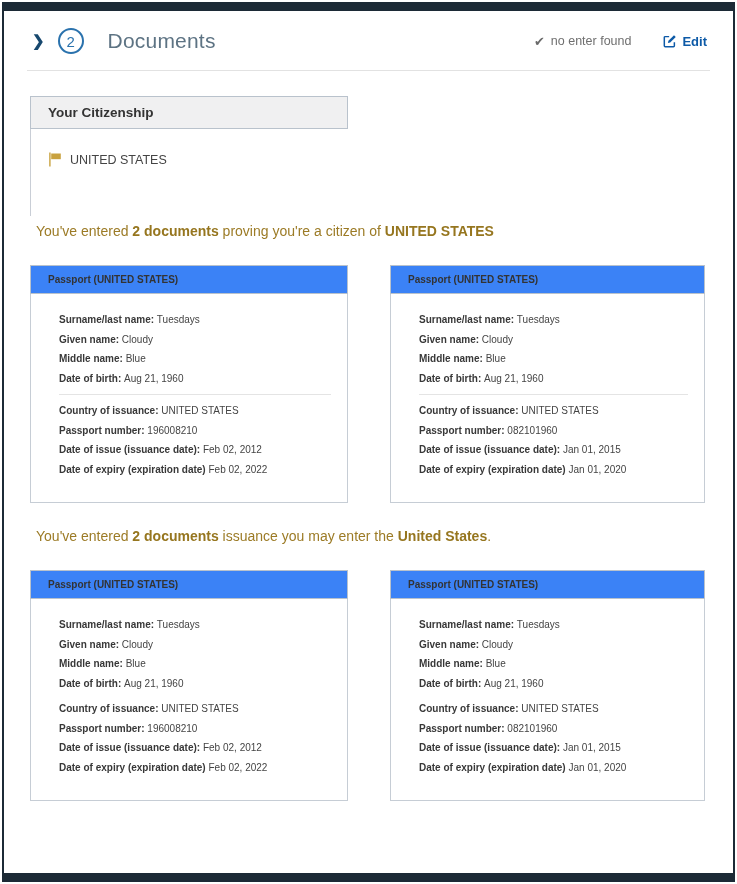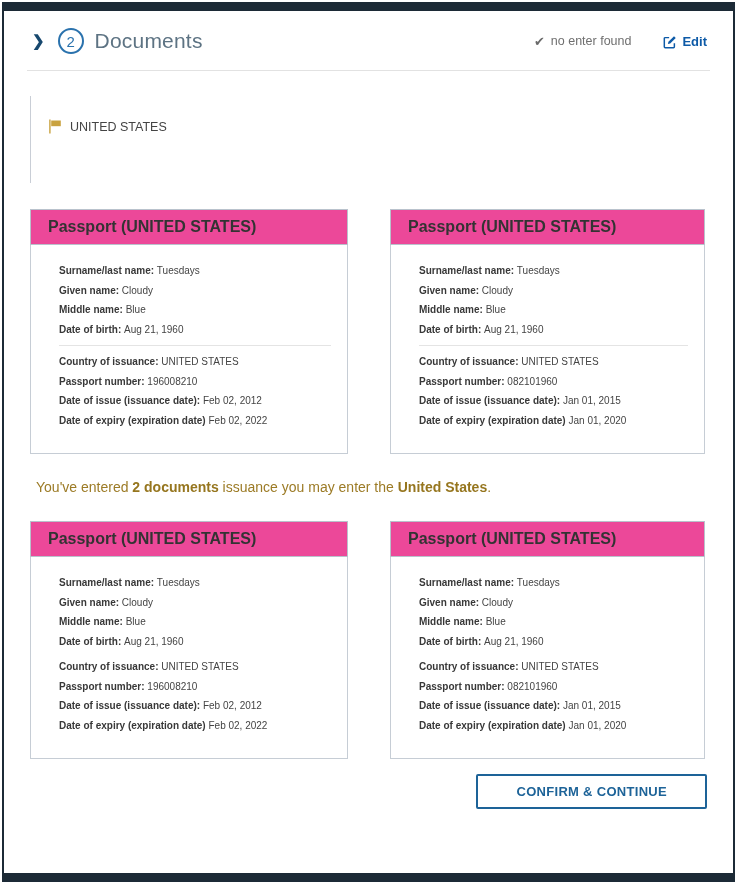--- a/index.html
+++ b/index.html
@@ -21,25 +21,25 @@
 
   
   .header-row { display: flex; align-items: center; padding-top: 17px; }
   .chev { color: #17486e; font-size: 15px; font-weight: bold; cursor: pointer; margin-left: 2px; }
   .step-circle {
     width: 26px; height: 26px; margin-left: 13px;
     border: 2px solid #2a72ad; border-radius: 50%;
     color: #2a72ad; font-size: 15px;
     display: flex; align-items: center; justify-content: center;
   }
-  .title { font-size: 21px; font-weight: normal; color: #5d7383; margin: 0 0 0 11px; letter-spacing: 0.2px; }
+  .title { font-size: 21px; font-weight: normal; color: #5d7383; margin: 0 0 0 24px; letter-spacing: 0.2px; }
   .spacer { flex: 1; }
   .status { display: flex; align-items: center; color: #6f6f6f; font-size: 12.5px; }
   .status .check-glyph { color: #6a6a6a; font-size: 13px; margin-right: 6px; }
-  .edit-link { display: flex; align-items: flex-end; margin-left: 32px; color: #0d5aa7; font-size: 13px; font-weight: bold; text-decoration: none; cursor: pointer; }
+  .edit-link { display: flex; align-items: flex-start; margin-left: 32px; color: #0d5aa7; font-size: 13px; font-weight: bold; text-decoration: none; cursor: pointer; }
   .edit-link svg { margin-right: 5px; }
 
   .rule { border: none; border-top: 1px solid #e2e2e2; margin: 16px -3px 0 -3px; }
 
   
   .citizenship { margin-top: 25px; width: 318px; }
   .cit-header {
     background: #f0f0f1;
     border: 1px solid #b9c2cc;
     padding: 8px 17px;
@@ -55,25 +55,25 @@
 
   
   .gold-text { margin: 25px 0 0 6px; font-size: 14px; color: #9c7b26; }
   .doc-section:first-child .gold-text { margin-top: 7px; }
   .gold-text b { color: #96761f; }
 
   
   .cards-grid { display: grid; grid-template-columns: 318px 315px; column-gap: 42px; margin-top: 26px; }
   .doc-card { border: 1px solid #c6cdd5; background: #fff; }
   .card-header {
-    background: #ec4899;
+    background: #3b82f6;
     border-bottom: 1px solid #b9c2cc;
     margin: -1px; border-top: 1px solid #b9c2cc; border-left: 1px solid #b9c2cc; border-right: 1px solid #b9c2cc;
     padding: 8px 17px;
-    font-size: 16px; font-weight: bold; color: #333;
+    font-size: 10px; font-weight: bold; color: #333;
   }
   .card-body { padding: 17px 16px 23px 28px; }
   .field-row { font-size: 10px; line-height: 19.5px; color: #444; }
   .f-label, .f-sep { font-weight: bold; color: #383838; }
   .divider { border-top: 1px solid #e4e4e4; margin: 6px 0; }
   .divider.spacer { border-top: none; }
 
   
   .footer-row { margin-top: 15px; text-align: right; }
   .confirm-btn {
@@ -109,31 +109,33 @@
           <path d="M13 9.5 V13.5 a1 1 0 0 1 -1 1 H2.5 a1 1 0 0 1 -1 -1 V4 a1 1 0 0 1 1 -1 H7" fill="none" stroke="#0d5aa7" stroke-width="1.7"></path>
           <path d="M6.2 7.8 L12.6 1.4 L14.6 3.4 L8.2 9.8 L5.6 10.4 Z" fill="#0d5aa7"></path>
         </svg>
         <span>Edit</span>
       </a>
     </div>
 
     <hr class="rule">
 
     <div class="citizenship">
+      <div class="cit-header">Your Citizenship</div>
       <div class="cit-body">
         <svg width="14" height="15" viewBox="0 0 14 15">
           <rect x="1.2" y="0.5" width="1.4" height="14" fill="#c9a23f"></rect>
           <path d="M3.2 1.5 L12.8 1.5 L12.8 7.2 L3.2 7.2 Z" fill="#c9a23f"></path>
         </svg>
         <span>UNITED STATES</span>
       </div>
     </div>
 
     <div id="sections">
   <section class="doc-section">
+    <p class="gold-text"><span class="t-prefix">You've entered </span><b class="t-count">2 documents</b><span class="t-middle"> proving you're a citizen of </span><b class="t-country">UNITED STATES</b><span class="t-suffix"></span></p>
     <div class="cards-grid">
   <div class="doc-card">
     <div class="card-header">Passport (UNITED STATES)</div>
     <div class="card-body">
       <div class="group-personal">
   <div class="field-row"><b class="f-label">Surname/last name</b><span class="f-sep">: </span><span class="f-value">Tuesdays</span></div>
 
   <div class="field-row"><b class="f-label">Given name</b><span class="f-sep">: </span><span class="f-value">Cloudy</span></div>
 
   <div class="field-row"><b class="f-label">Middle name</b><span class="f-sep">: </span><span class="f-value">Blue</span></div>
@@ -229,20 +231,17 @@
   <div class="field-row"><b class="f-label">Date of issue (issuance date)</b><span class="f-sep">: </span><span class="f-value">Jan 01, 2015</span></div>
 
   <div class="field-row"><b class="f-label">Date of expiry (expiration date)</b><span class="f-sep"> </span><span class="f-value">Jan 01, 2020</span></div>
 </div>
     </div>
   </div>
 </div>
   </section>
 </div>
 
-    <div class="footer-row">
-      <button class="confirm-btn">CONFIRM &amp; CONTINUE</button>
-    </div>
 
   </div>
 
   <div class="bottombar"></div>
 </div>
 
 </body></html>

